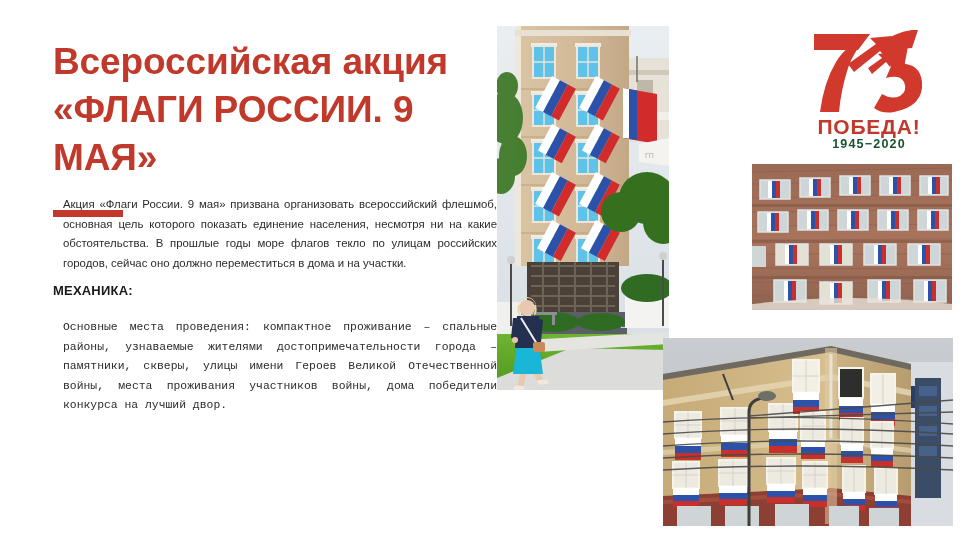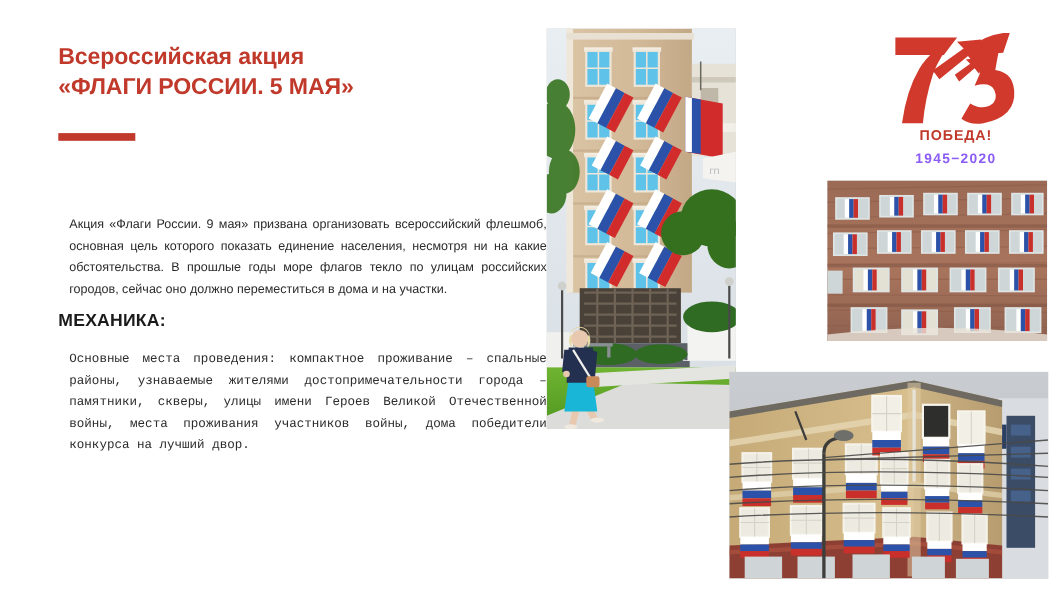--- a/index.html
+++ b/index.html
@@ -26,21 +26,21 @@
   
   .text-col {
     position: absolute;
     left: 53px;
     top: 38px;
     width: 438px;
   }
 
   .title {
     color: #C0392B;
-    font-size: 21px;
+    font-size: 37px;
     font-weight: bold;
     line-height: 1.30;
     letter-spacing: -0.1px;
     margin: 0;
     white-space: pre-line;
   }
   .title-line2 {
     display: block;
   }
 
@@ -59,21 +59,21 @@
     font-size: 11.4px;
     line-height: 1.72;
     text-align: justify;
     margin: 10px;
   }
   #para-1 { top: 185px; }
   #mech-head {
     position: absolute;
     left: 53px;
     top: 283px;
-    font-size: 16px;
+    font-size: 13px;
     font-weight: bold;
     color: #1a1a1a;
     letter-spacing: 0.2px;
   }
   #para-2 { top: 308px; font-family: Liberation Mono, monospace; }
 
   
   .photo {
     position: absolute;
     overflow: hidden;
@@ -94,45 +94,45 @@
     height: 136px;
     z-index: 4;
   }
   .logo-mark { position: absolute; left: 8px; top: 0; width: 122px; height: 92px; }
   .logo-word {
     position: absolute;
     left: 0; top: 92px;
     width: 138px;
     text-align: center;
     color: #C0392B;
-    font-size: 13px;
+    font-size: 21px;
     font-weight: bold;
     letter-spacing: 0.8px;
     line-height: 1;
   }
   .logo-years {
     position: absolute;
     left: 0; top: 114px;
     width: 138px;
     text-align: center;
-    color: #8b5cf6;
+    color: #14532d;
     font-size: 12.5px;
     font-weight: bold;
     letter-spacing: 1.2px;
     line-height: 1;
   }
 </style>
 </head>
 <body>
 
 <div id="slide">
 
   <div class="text-col">
     <h1 class="title"><span>Всероссийская акция</span>
-<span class="title-line2">«ФЛАГИ РОССИИ. 5 МАЯ»</span></h1>
+<span class="title-line2">«ФЛАГИ РОССИИ. 9 МАЯ»</span></h1>
     <div class="rule"></div>
   </div>
 
   <p class="body-text" id="para-1">Акция «Флаги России. 9 мая» призвана организовать всероссийский флешмоб, основная цель которого показать единение населения, несмотря ни на какие обстоятельства. В прошлые годы море флагов текло по улицам российских городов, сейчас оно должно переместиться в дома и на участки.</p>
 
   <div id="mech-head">МЕХАНИКА:</div>
 
   <p class="body-text" id="para-2">Основные места проведения: компактное проживание – спальные районы, узнаваемые жителями достопримечательности города – памятники, скверы, улицы имени Героев Великой Отечественной войны, места проживания участников войны, дома победители конкурса на лучший двор.</p>
 
   <div class="photo" id="photo-street">

